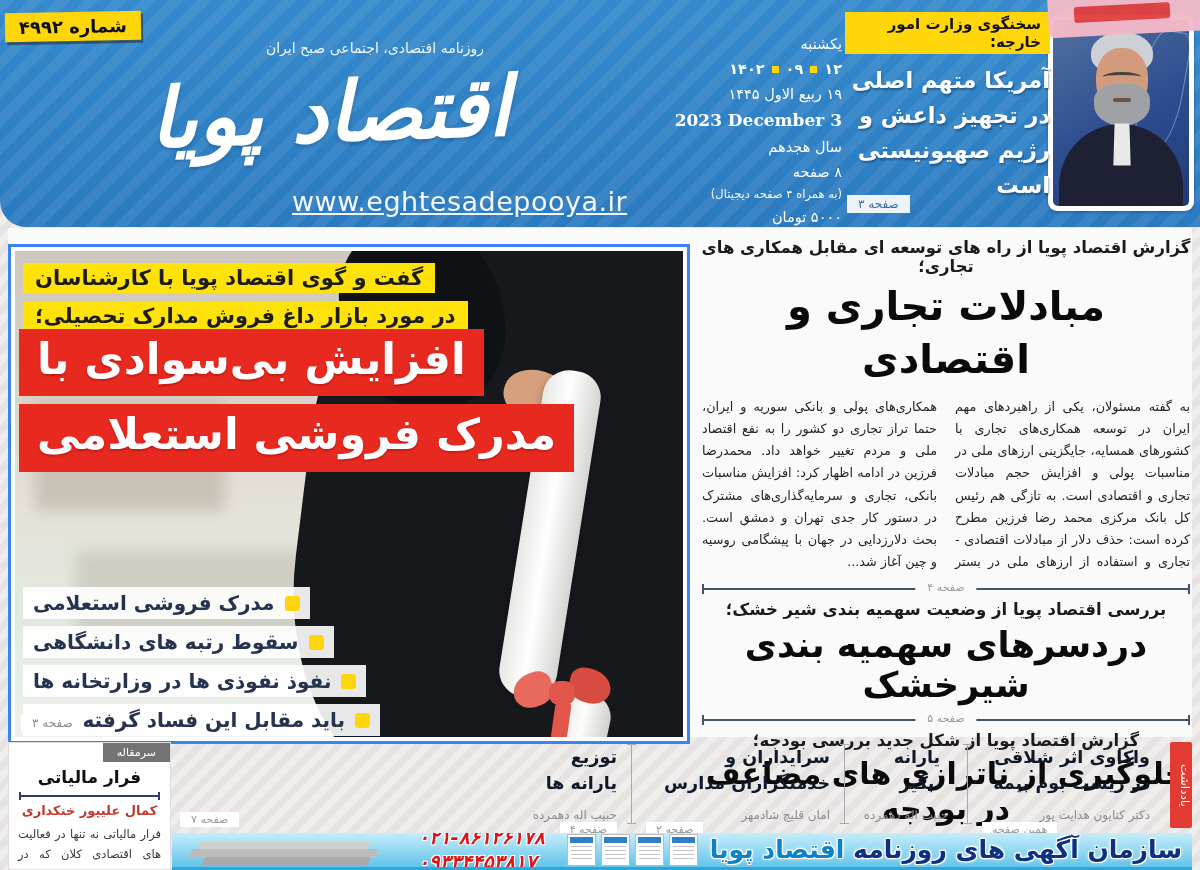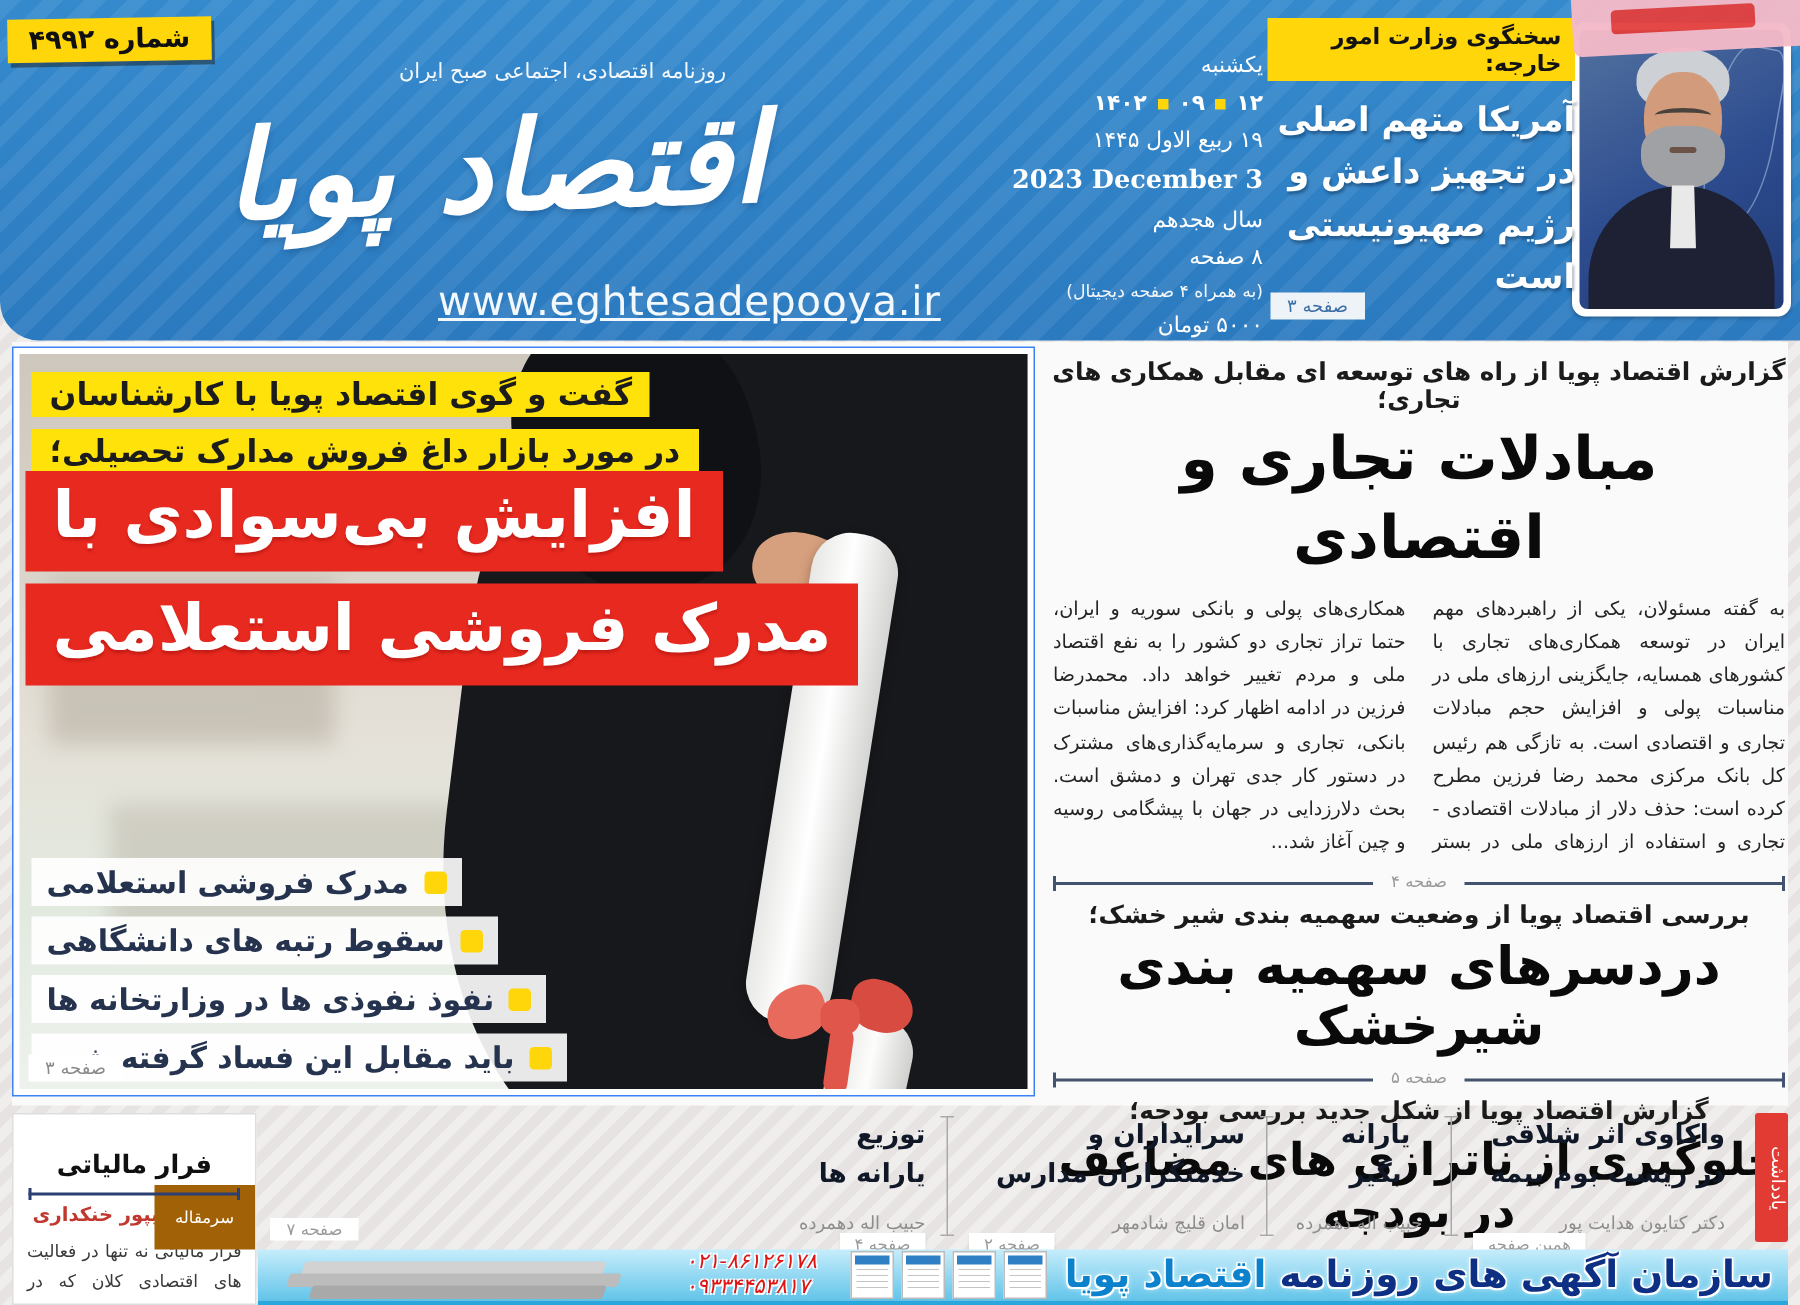--- a/index.html
+++ b/index.html
@@ -55,22 +55,22 @@
     transform:perspective(40px) rotateX(8deg);}
   .corner-logo{position:absolute;right:-16px;top:-10px;width:168px;height:44px;background:#f4bac8;
     transform:rotate(-3deg);border-radius:6px;z-index:6;opacity:.96;}
   .corner-logo::after{content:"";position:absolute;left:26px;top:14px;width:96px;height:16px;
     background:#e2403f;border-radius:3px;}
 
   
   .mainwhite{position:absolute;left:8px;top:228px;width:1184px;height:509px;background:#fbfafa;}
 
   
-  .lead-card{position:absolute;left:0;top:3px;width:682px;height:500px;background:#fff;
-    padding:4px;box-sizing:border-box;border:1px solid #3b82f6;}
+  .lead-card{position:absolute;left:0;top:16px;width:682px;height:500px;background:#fff;
+    padding:4px;box-sizing:border-box;border:3px solid #3b82f6;}
   .lead-photo{position:relative;width:100%;height:100%;overflow:hidden;
     background:linear-gradient(180deg,#cdc7bd 0%,#d9d3c9 28%,#e5e1d8 52%,#e2eae0 76%,#edf2ec 100%);}
   .bldg{position:absolute;background:#b3ab9e;filter:blur(7px);opacity:.55;}
   .b1{left:20px;top:150px;width:190px;height:110px;}
   .b2{left:60px;top:300px;width:240px;height:90px;opacity:.4;}
   .flare{position:absolute;left:300px;top:330px;width:190px;height:150px;border-radius:50%;
     background:radial-gradient(circle,rgba(255,230,140,.55),rgba(255,230,140,0) 70%);}
   .gown{position:absolute;right:-60px;top:-40px;width:440px;height:600px;background:#17181c;
     border-radius:42% 22% 28% 38%;transform:rotate(7deg);}
   .gown2{position:absolute;right:180px;top:-30px;width:160px;height:190px;background:#101114;
@@ -135,42 +135,42 @@
   .vdiv{width:1px;background:#a9a9a9;height:80px;margin-top:2px;position:relative;flex:none;}
   .vdiv::before,.vdiv::after{content:"";position:absolute;left:-4px;width:9px;height:1px;background:#a9a9a9;}
   .vdiv::before{top:0;}
   .vdiv::after{bottom:0;}
   .page7{position:absolute;left:180px;top:812px;background:#fff;color:#9a9a9a;font-size:11px;
     padding:1px 11px;direction:rtl;}
 
   
   .editorial{position:absolute;left:8px;top:742px;width:163px;height:128px;background:#fff;
     border:1px solid #dfdddd;direction:rtl;box-sizing:border-box;overflow:hidden;}
-  .ed-badge{position:absolute;top:0;right:0;background:#a16207;color:#fff;font-size:11px;padding:15px 14px;margin-top:47px;}
+  .ed-badge{position:absolute;top:0;right:0;background:#737373;color:#fff;font-size:11px;padding:3px 14px;}
   .ed-title{margin-top:24px;text-align:center;font-size:17px;font-weight:900;color:#101010;}
   .ed-div{position:relative;margin:8px 10px 6px;border-top:2px solid #2c3f72;}
   .ed-div::before,.ed-div::after{content:"";position:absolute;top:-5px;width:2px;height:8px;background:#2c3f72;}
   .ed-div::before{right:0;} .ed-div::after{left:0;}
   .ed-author{text-align:center;color:#c2382e;font-size:13px;font-weight:bold;}
   .ed-body{font-size:11.5px;color:#3a3a3a;text-align:justify;padding:7px 9px 0;line-height:1.7;}
 
   
   .ad-banner{position:absolute;left:172px;top:833px;width:1020px;height:37px;display:flex;
     direction:rtl;align-items:center;background:linear-gradient(180deg,#c6edfb,#62c4e9);
     border-bottom:3px solid #2aa7dd;box-sizing:border-box;overflow:hidden;}
   .ad-title{white-space:nowrap;font-size:25px;font-weight:900;color:#0d2f84;padding:0 10px 2px 4px;
     text-shadow:-1px -1px 0 #fff,1px -1px 0 #fff,-1px 1px 0 #fff,1px 1px 0 #fff,0 0 4px #fff;}
   .ad-title .accent{color:#0c82cc;}
   .thumbs{display:flex;gap:5px;margin:0 8px;flex:none;}
   .thumb{width:27px;height:30px;background:#fff;border:1px solid #bbb;position:relative;}
   .thumb::before{content:"";position:absolute;top:2px;left:2px;right:2px;height:6px;background:#2e7fc4;}
   .thumb::after{content:"";position:absolute;top:11px;left:3px;right:3px;bottom:3px;
     background:repeating-linear-gradient(180deg,#c4c4c4 0 1px,transparent 1px 4px);}
   .phones{display:flex;flex-direction:column;justify-content:center;margin:0 14px;direction:ltr;flex:none;}
-  .phone{color:#e01414;font-weight:400;font-style:italic;font-size:14px;line-height:1.25;
+  .phone{color:#e01414;font-weight:700;font-style:italic;font-size:20px;line-height:1.25;
     letter-spacing:1px;text-shadow:-1px -1px 0 #fff,1px -1px 0 #fff,-1px 1px 0 #fff,1px 1px 0 #fff;}
   .stack{flex:1;position:relative;align-self:stretch;margin:2px 10px;}
   .stack i{position:absolute;display:block;background:#c6c6c6;border-radius:2px;transform:skewX(-18deg);}
   .stack i:nth-child(1){left:8%;top:6px;width:80%;height:9px;background:#d2d2d2;}
   .stack i:nth-child(2){left:4%;top:14px;width:88%;height:9px;background:#bcbcbc;}
   .stack i:nth-child(3){left:10%;top:22px;width:78%;height:9px;background:#a9a9a9;}
 </style>
 </head>
 <body>
 

